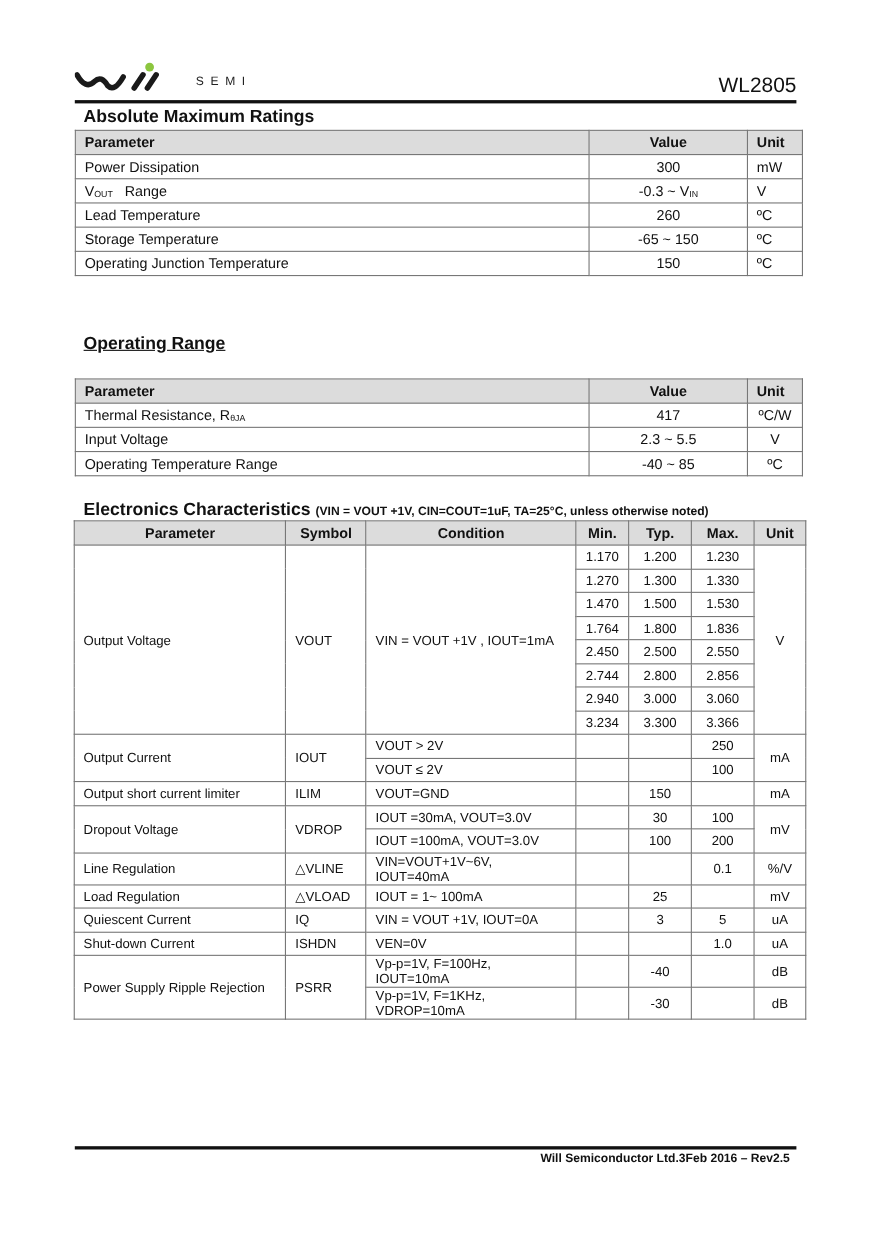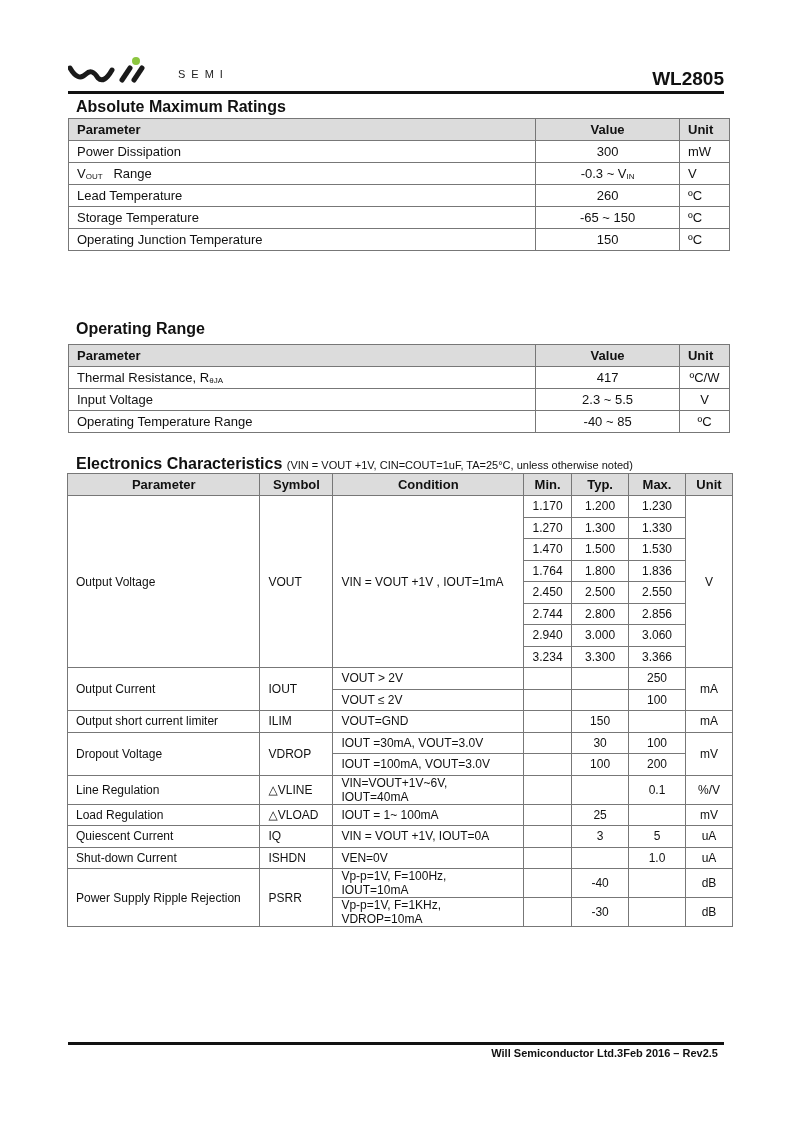--- a/index.html
+++ b/index.html
@@ -1,32 +1,32 @@
 <!DOCTYPE html>
 <html><head>
 <meta charset="utf-8">
 <style>
   html,body{margin:0;padding:0;background:#fff;}
   body{width:800px;height:1131px;position:relative;font-family:"Liberation Sans",sans-serif;color:#111;}
   .abs{position:absolute;}
   .logo{left:68px;top:56px;width:190px;height:30px;}
   .logo-text{position:absolute;left:110px;top:12px;font-size:11px;letter-spacing:6px;color:#222;font-family:"Liberation Sans",sans-serif;}
-  .partno{right:76px;top:68px;font-weight:bold;font-size:19px;}
+  .partno{right:76px;top:68px;font-weight:normal;font-size:19px;}
   .hrule{left:68px;width:656px;height:3px;background:#111;}
   h2{margin:0;font-size:16px;font-weight:bold;position:absolute;left:76px;}
   table{border-collapse:collapse;position:absolute;font-size:13px;}
   td,th{border:1px solid #777;padding:0 8px;height:21px;}
   th{background:#dcdcdc;font-weight:bold;}
   .t1 th,.t1 td{text-align:left;}
   .c{text-align:center !important;}
   .t3{font-size:12px;}
   .t3 th{font-size:13px;text-align:center;}
   .t3 td{height:20.5px;}
   sub{font-size:8px;vertical-align:-1px;}
-  .cond-note{font-size:11px;font-weight:normal;}
+  .cond-note{font-size:11px;font-weight:bold;}
   .footer{left:76px;top:1047px;width:642px;font-weight:bold;font-size:11px;display:flex;justify-content:flex-end;}
 </style>
 </head>
 <body>
 
 <div class="abs logo">
   <svg width="105" height="30" viewBox="0 0 105 30">
     <path d="M2 12 Q10 26 18 18 Q24 12 30 22 Q36 28 44 14" stroke="#1a1a1a" stroke-width="5" fill="none" stroke-linecap="round"></path>
     <line x1="54" y1="24" x2="62" y2="12" stroke="#1a1a1a" stroke-width="5" stroke-linecap="round"></line>
     <line x1="66" y1="24" x2="74" y2="12" stroke="#1a1a1a" stroke-width="5" stroke-linecap="round"></line>
@@ -71,21 +71,21 @@
     <td>ºC</td>
   </tr>
   <tr>
     <td>Operating Junction Temperature</td>
     <td class="c">150</td>
     <td>ºC</td>
   </tr>
 </tbody>
   </table>
 
-<h2 style="top:320px;">Operating Range</h2>
+<h2 style="top:304px;text-decoration:underline;">Operating Range</h2>
 <table class="t1" style="left:68px;top:344px;width:662px;">
   <colgroup>
       <col style="width:468px">
       <col style="width:144px">
       <col style="width:50px">
     </colgroup>
   <tbody>
       <tr>
     <th>Parameter</th>
     <th class="c">Value</th>

